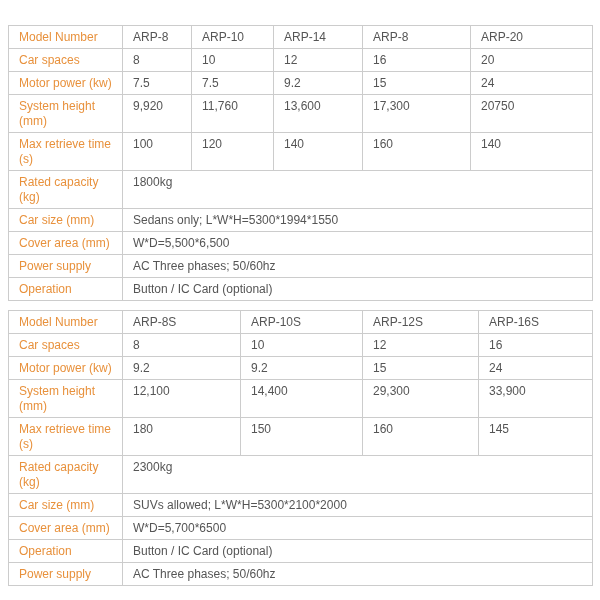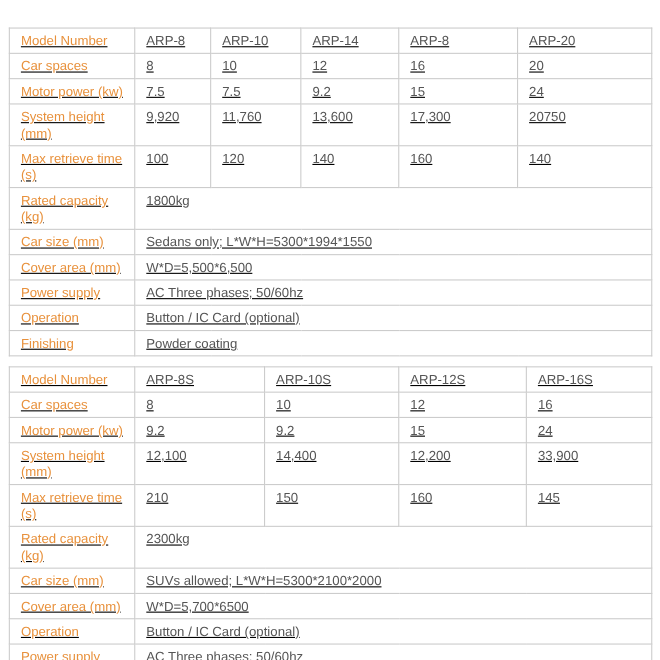--- a/index.html
+++ b/index.html
@@ -21,21 +21,20 @@
     font-size: 12px;
   }
   .page {
     padding: 25px 8px 0 8px;
   }
   table.spec-table {
     width: 584px;
     border-collapse: collapse;
     table-layout: fixed;
     background: var(--background);
-    text-decoration: underline;
   }
   table.spec-table + table.spec-table {
     margin-top: 9px;
   }
   td {
     border: 1px solid var(--border);
     padding: 4px 8px 3px 10px;
     line-height: 15px;
     vertical-align: top;
     color: var(--value_text);
@@ -115,24 +114,20 @@
         <td colspan="5">W*D=5,500*6,500</td>
       </tr>
       <tr>
         <td class="label">Power supply</td>
         <td colspan="5">AC Three phases; 50/60hz</td>
       </tr>
       <tr>
         <td class="label">Operation</td>
         <td colspan="5">Button / IC Card (optional)</td>
       </tr>
-      <tr>
-        <td class="label">Finishing</td>
-        <td colspan="5">Powder coating</td>
-      </tr>
     </tbody>
   </table>
 
   <table class="spec-table">
     <colgroup>
       <col style="width:114px">
         <col style="width:118px">
         <col style="width:122px">
       <col style="width:116px">
         <col style="width:114px">
@@ -156,26 +151,26 @@
         <td class="label">Motor power (kw)</td>
         <td>9.2</td>
         <td>9.2</td>
         <td>15</td>
         <td>24</td>
       </tr>
       <tr>
         <td class="label">System height (mm)</td>
         <td>12,100</td>
         <td>14,400</td>
-        <td>12,200</td>
+        <td>29,300</td>
         <td>33,900</td>
       </tr>
       <tr>
         <td class="label">Max retrieve time (s)</td>
-        <td>210</td>
+        <td>180</td>
         <td>150</td>
         <td>160</td>
         <td>145</td>
       </tr>
       <tr>
         <td class="label">Rated capacity (kg)</td>
         <td colspan="4">2300kg</td>
       </tr>
       <tr>
         <td class="label">Car size (mm)</td>

